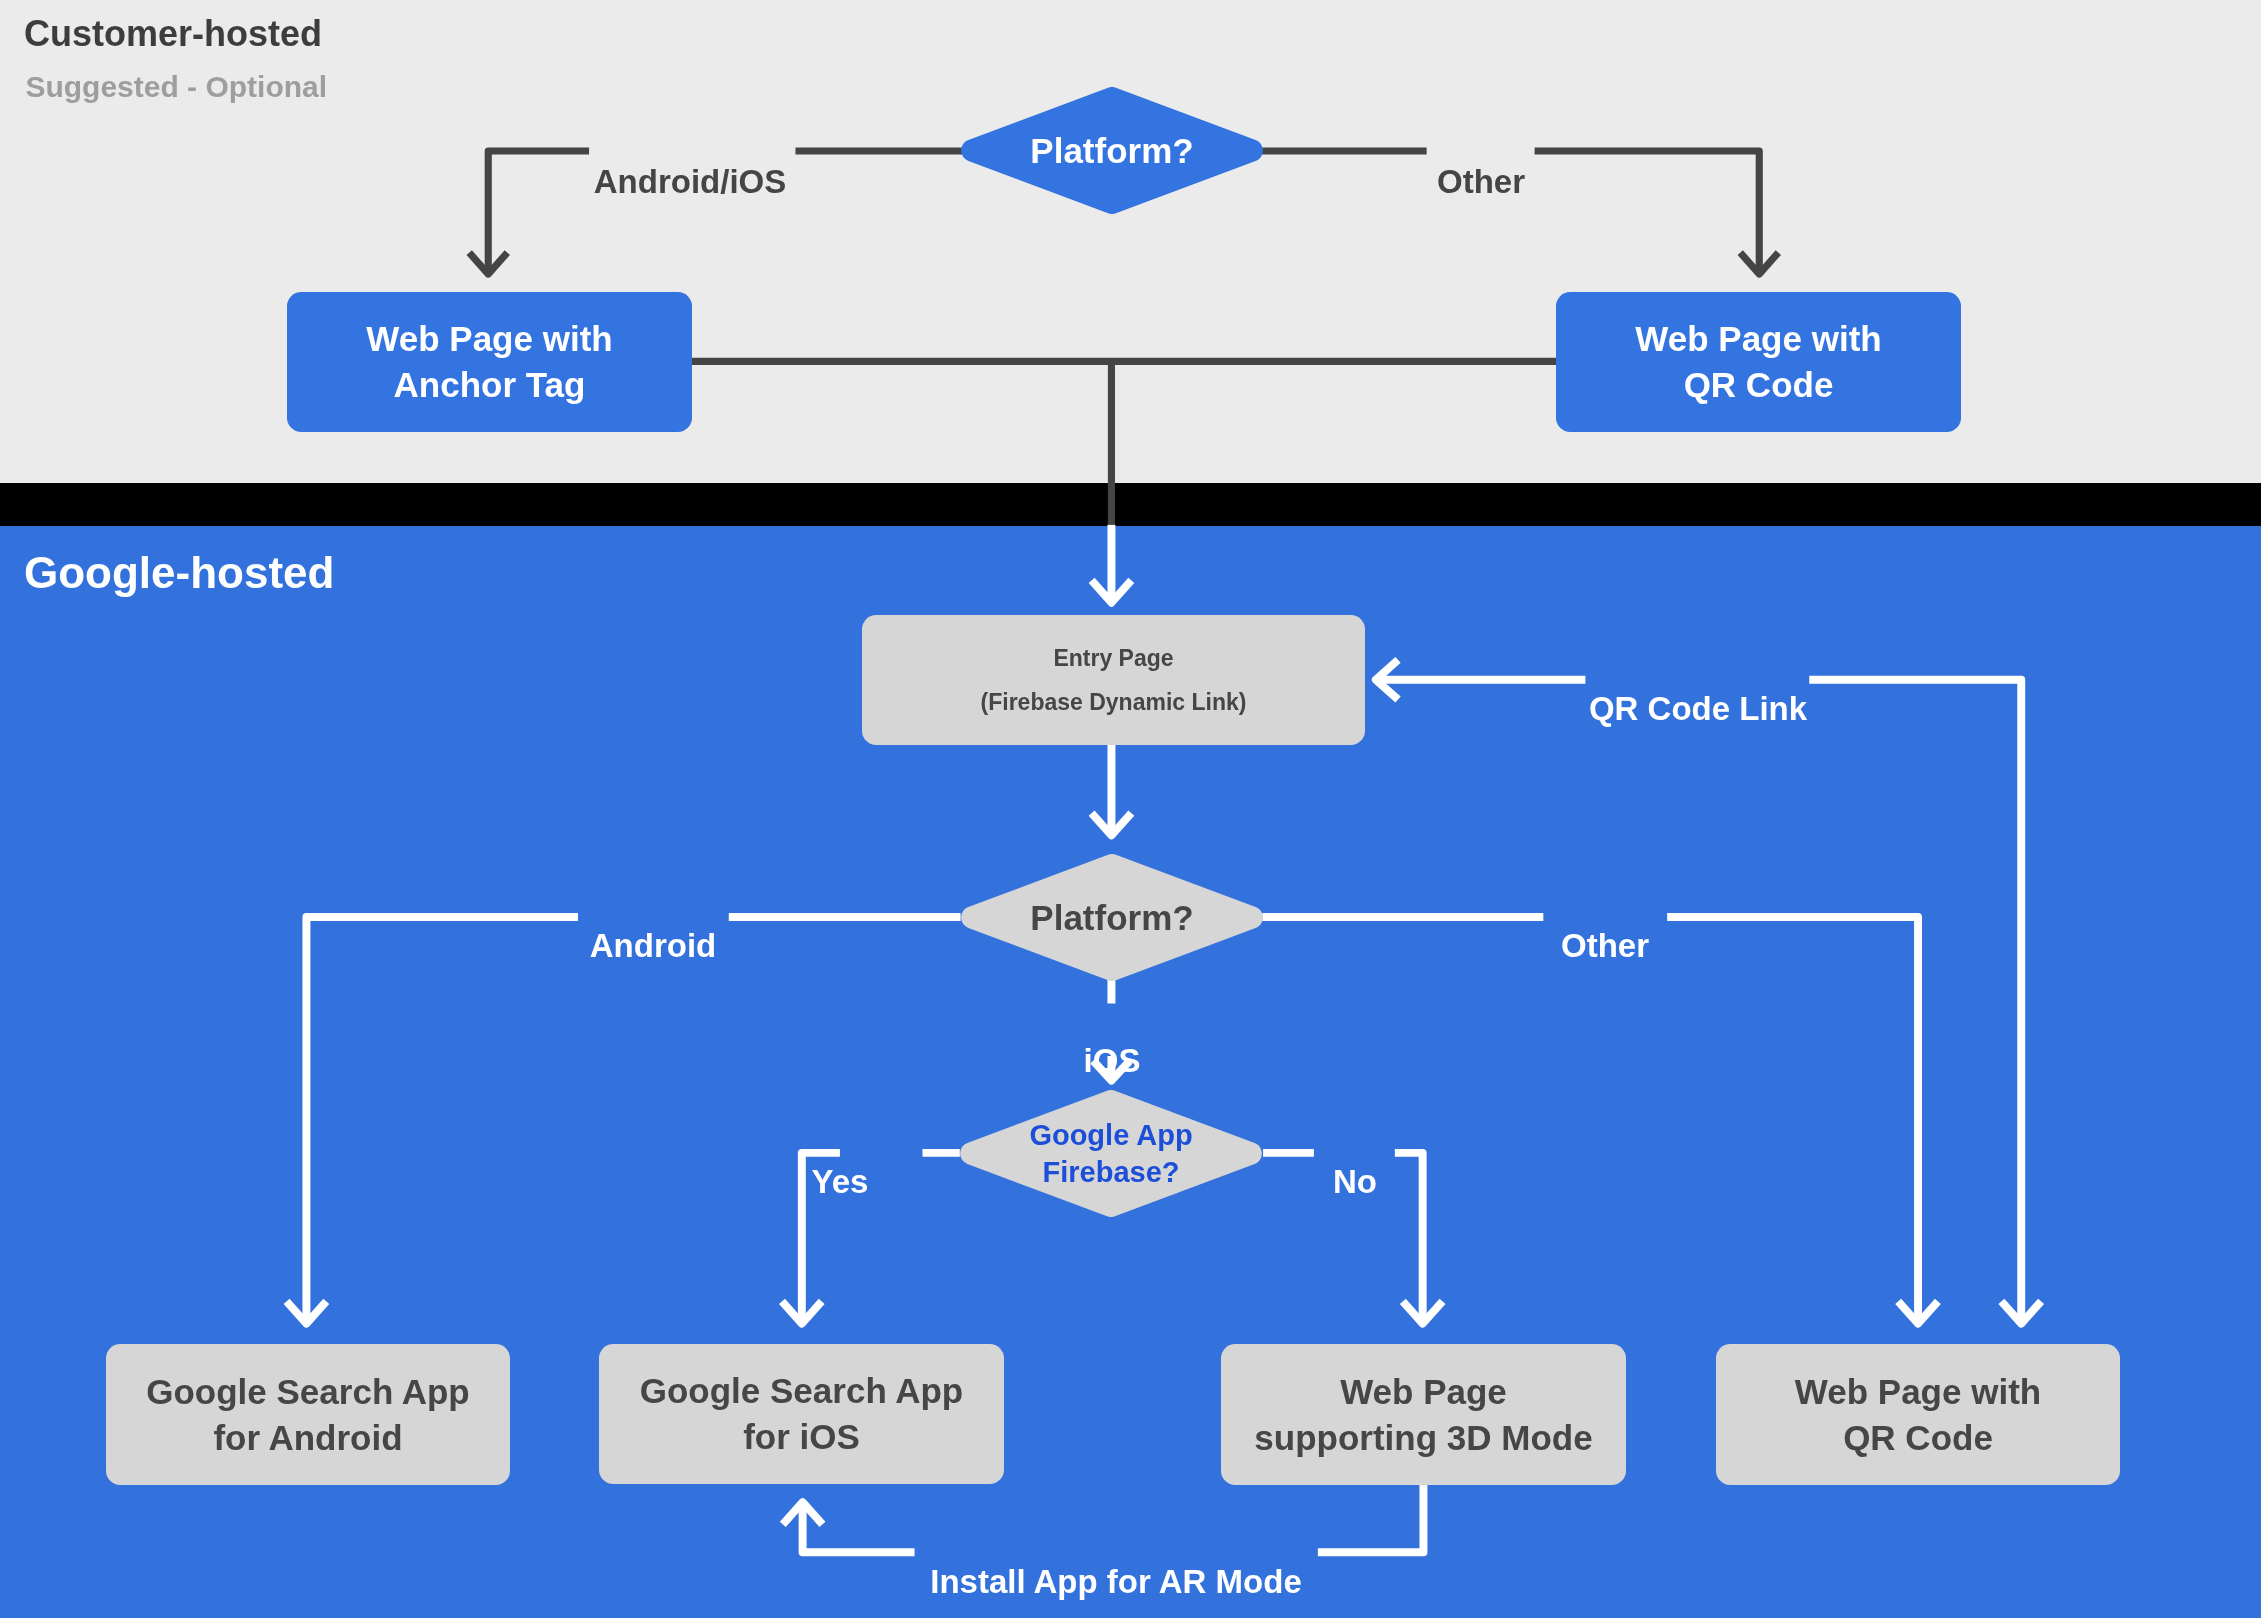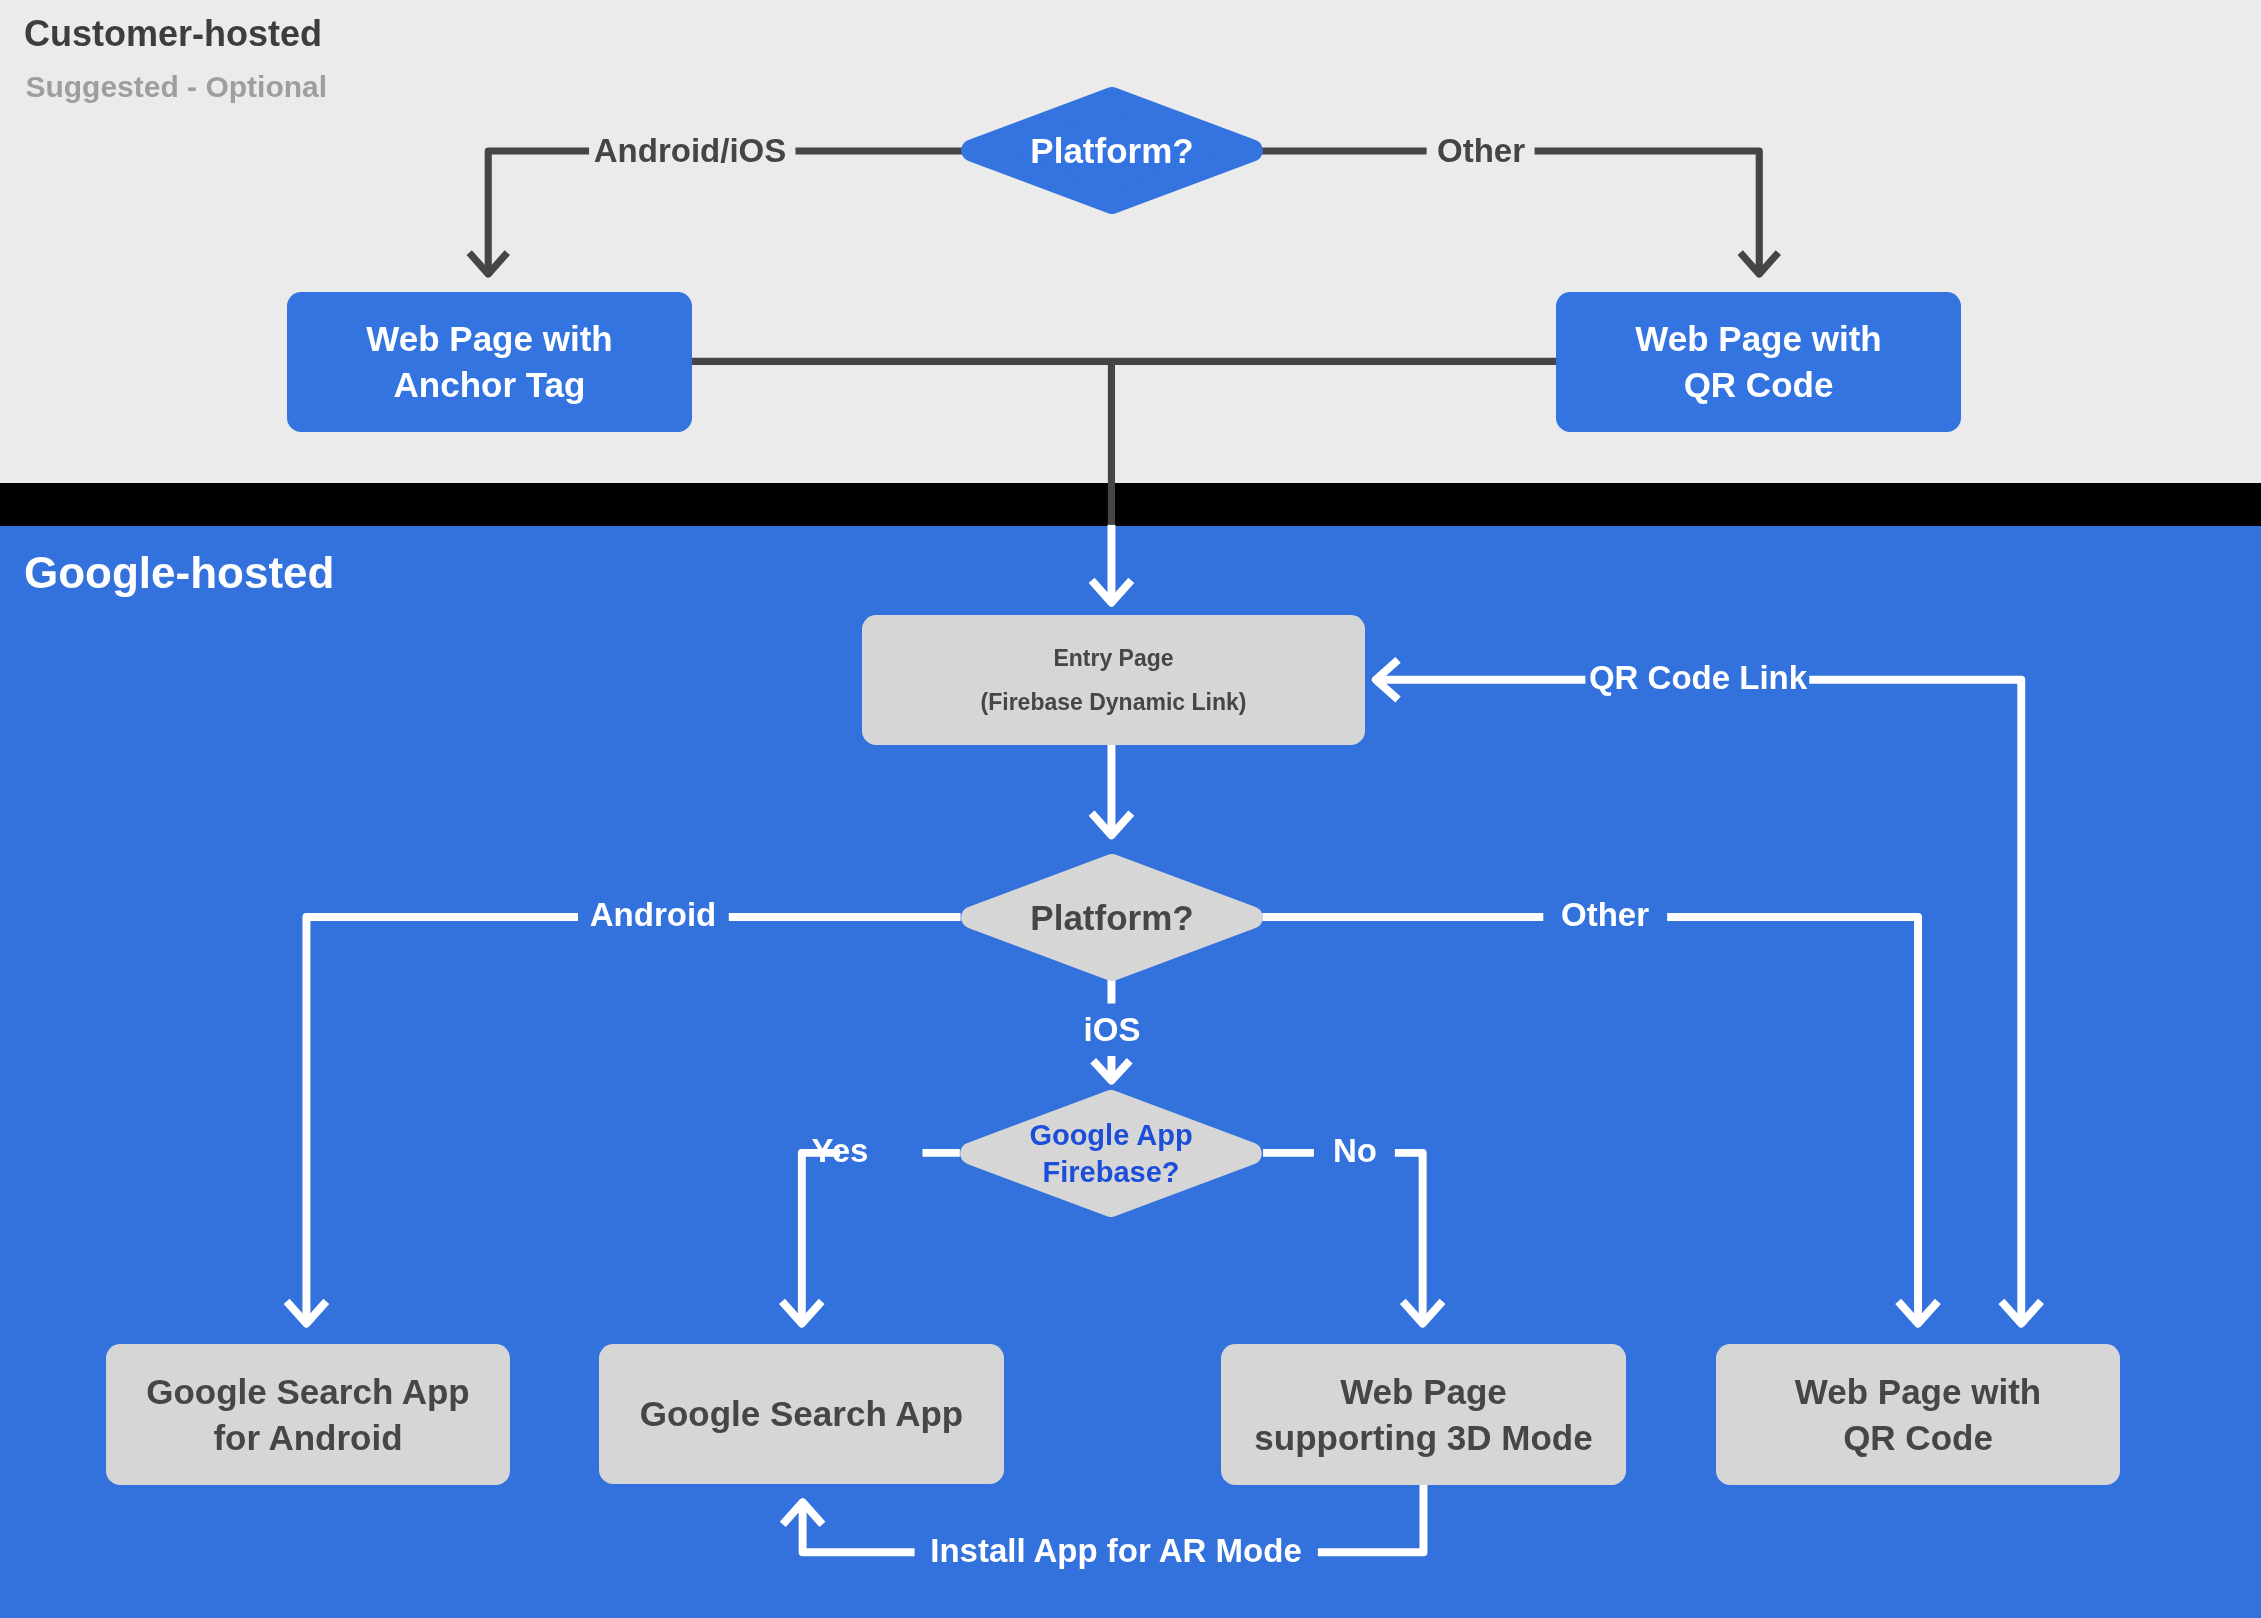--- a/index.html
+++ b/index.html
@@ -29,21 +29,21 @@
   .diamond{position:absolute;width:302px;height:127px;}
   .diamond svg{position:absolute;left:0;top:0;width:100%;height:100%;}
   .diamond .dia-label{position:absolute;inset:0;display:flex;flex-direction:column;
        align-items:center;justify-content:center;text-align:center;font-weight:700;}
   .diamond.blue .dia-label{color:#FFFFFF;font-size:35px;}
   .diamond.gray .dia-label{color:#464646;font-size:35px;}
   .diamond.small .dia-label{color:#1d4ed8;font-size:29px;line-height:37px;}
   .poly-blue{fill:#3474E0;stroke:#3474E0;stroke-width:28;stroke-linejoin:round;}
   .poly-gray{fill:#D6D6D6;stroke:#D6D6D6;stroke-width:28;stroke-linejoin:round;}
 
-  .elabel{position:absolute;transform:translate(-50%,-50%);font-weight:700;font-size:33px;white-space:nowrap;}
+  .elabel{position:absolute;transform:translate(-50%,-50%);font-weight:700;font-size:33px;white-space:nowrap;margin-top:31px;}
   .elabel.dark{color:#454545;}
   .elabel.white{color:#FFFFFF;}
 </style>
 </head>
 <body>
 
 <div class="canvas">
 
   <div class="section-top"></div>
   <div class="section-divider"></div>
@@ -152,20 +152,21 @@
   <div class="box gray" style="left:106px;top:1344px;width:404px;height:141px;">
     <div>
       <span>Google Search App</span>
       <span>for Android</span>
     </div>
   </div>
 
   <div class="box gray" style="left:599px;top:1344px;width:405px;height:140px;">
     <div>
       <span>Google Search App</span>
+      <span>for iOS</span>
     </div>
   </div>
 
   <div class="box gray" style="left:1221px;top:1344px;width:405px;height:141px;">
     <div>
       <span>Web Page</span>
       <span>supporting 3D Mode</span>
     </div>
   </div>
 

